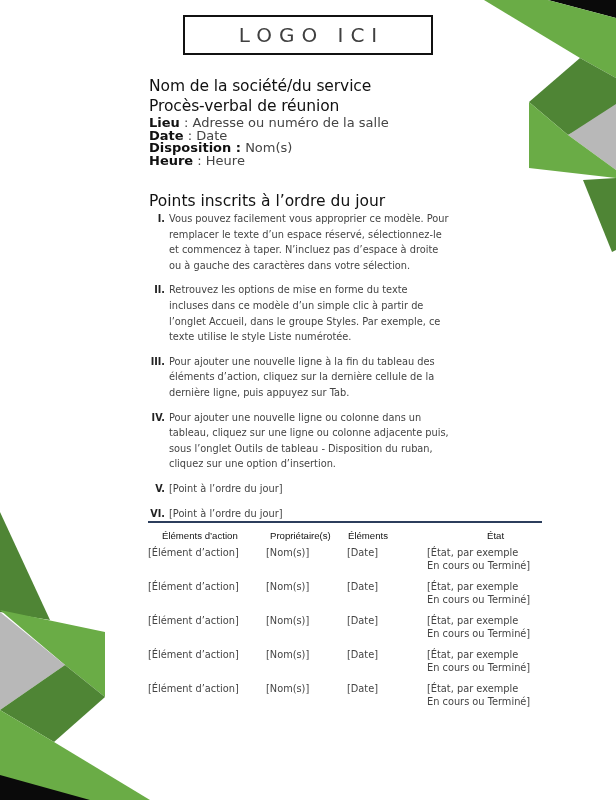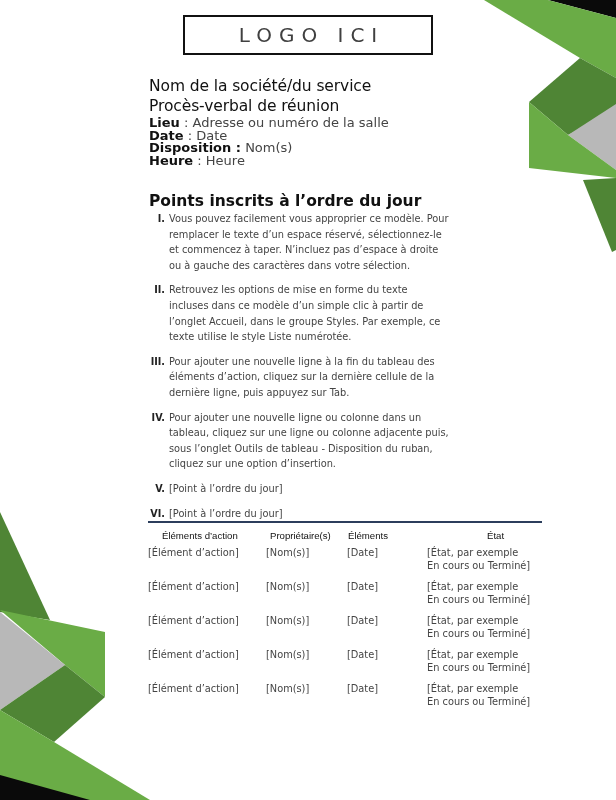--- a/index.html
+++ b/index.html
@@ -21,21 +21,21 @@
   .title {
     position: absolute; left: 149px; font-size: 15.5px; font-weight: normal; color: #111;
     white-space: nowrap; letter-spacing: -0.1px;
   }
   .t1 { top: 77px; }
   .t2 { top: 97px; }
   .meta { position: absolute; left: 149px; top: 117px; font-size: 13px; line-height: 12.6px; color: #444; }
   .meta .row { white-space: nowrap; }
   .meta .lbl { font-weight: bold; color: #111; }
   .section-title {
-    position: absolute; left: 149px; top: 192px; font-size: 15.5px; font-weight: bold; color: #111; white-space: nowrap;
+    position: absolute; left: 149px; top: 192px; font-size: 15.5px; font-weight: normal; color: #111; white-space: nowrap;
   }
   .agenda { position: absolute; left: 149px; top: 211px; width: 300px; }
   .agenda .item { position: relative; padding-left: 20px; font-size: 9.8px; line-height: 15.6px; color: #444; margin-bottom: 9px; }
   .agenda .num { position: absolute; left: 0; width: 16px; text-align: right; font-weight: bold; color: #222; font-size: 9.6px; }
   .table-rule { position: absolute; left: 148px; top: 521px; width: 394px; height: 2px; background: #2c3e5c; }
   .tbl { position: absolute; left: 148px; top: 529px; width: 394px; font-size: 9.8px; color: #444; }
   .tbl .hdr { position: relative; height: 18px; font-weight: normal; color: #111; font-size: 9.6px; font-family: "Liberation Sans", sans-serif; }
   .tbl .hdr span { position: absolute; top: 1px; white-space: nowrap; }
   .tbl .row { position: relative; height: 34px; line-height: 12.6px; }
   .tbl .row span { position: absolute; top: 0; white-space: nowrap; }

